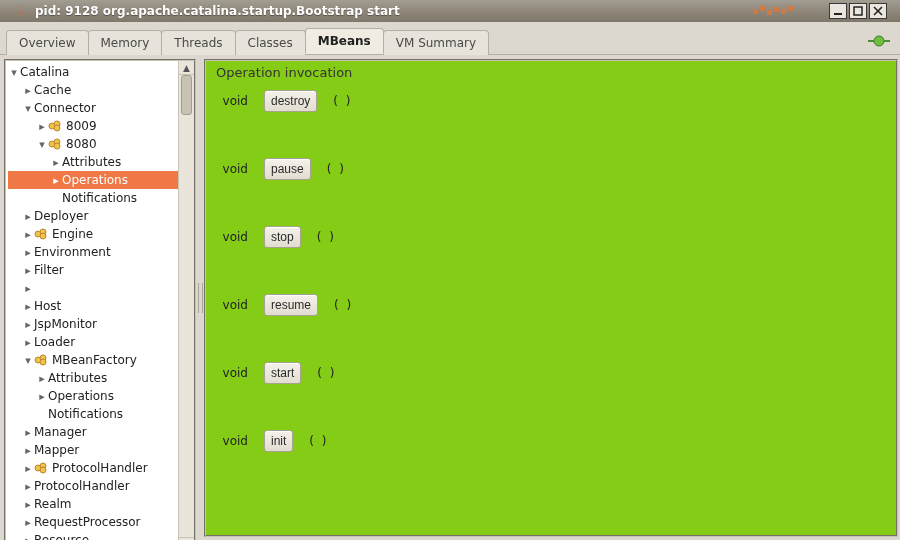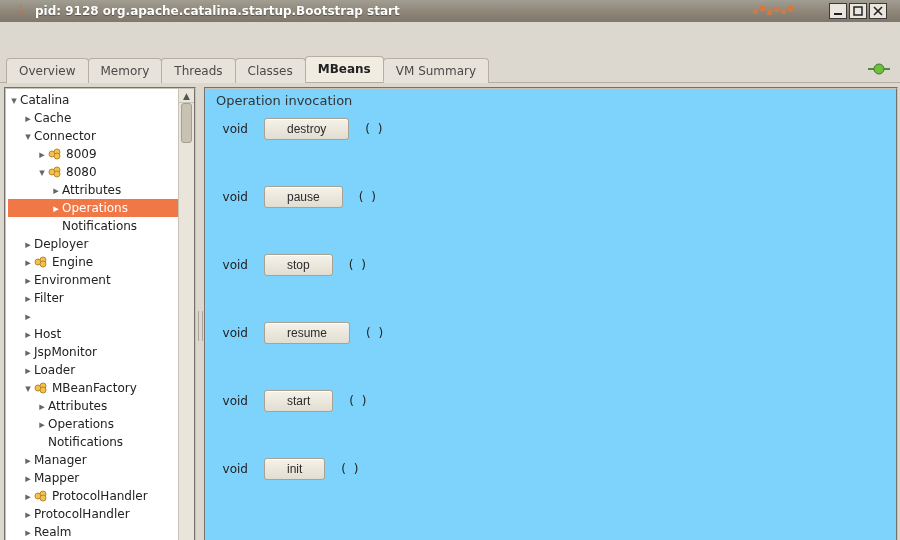--- a/index.html
+++ b/index.html
@@ -46,21 +46,20 @@
   }
 
   
   .tabstrip {
     display:flex; align-items:flex-end;
     padding: 6px 6px 0 6px;
     gap:0;
     border-bottom:1px solid #b5afa1;
     position:relative;
     background:#dcd8cf;
-    margin-top:28px;
   }
   .tab {
     padding: 5px 12px 5px 12px;
     border:1px solid #b5afa1;
     border-bottom:none;
     background:#e7e3da;
     margin-right:-1px;
     color:#4a4a4a;
     cursor:pointer;
     border-radius: 4px 4px 0 0;
@@ -156,42 +155,42 @@
     display:flex; align-items:center; justify-content:center;
   }
   .divider .grip {
     width:5px; height:30px;
     border-left:1px solid #aaa49a; border-right:1px solid #aaa49a;
   }
 
   
   .right-panel {
     flex:1;
-    background:#7dd3fc;
+    background:#84cc16;
     border:2px groove #c9c3b5;
     padding: 4px 8px;
     overflow:auto;
   }
   .panel-title {
     font-size:13px;
     padding: 0 0 6px 2px;
     color:#333;
   }
   .op-row {
     display:flex; align-items:center;
     gap:16px;
     padding: 4px 0;
     margin-bottom: 38px;
   }
   .ret-type { width:34px; text-align:right; color:#222; }
   .op-button {
     background: linear-gradient(#f5f2ea, #e2ddd1);
     border:1px solid #a8a293;
     border-radius:3px;
-    padding: 3px 22px;
+    padding: 3px 6px;
     font-size:12px;
     color:#2b2b2b;
     cursor:pointer;
     box-shadow: inset 0 1px 0 #fff;
   }
   .paren { letter-spacing:2px; color:#222; }
 </style>
 </head>
 <body>
 

